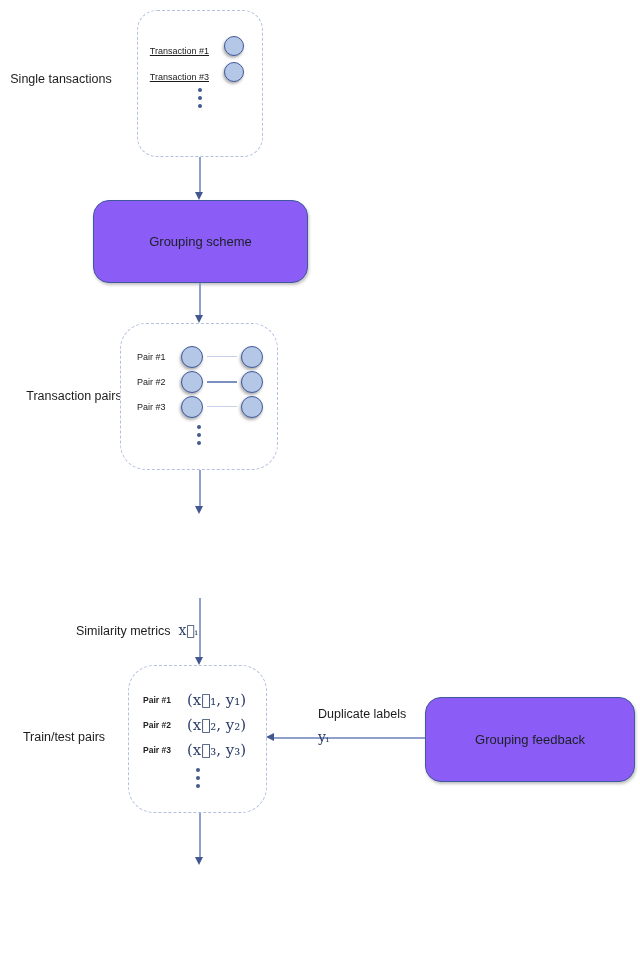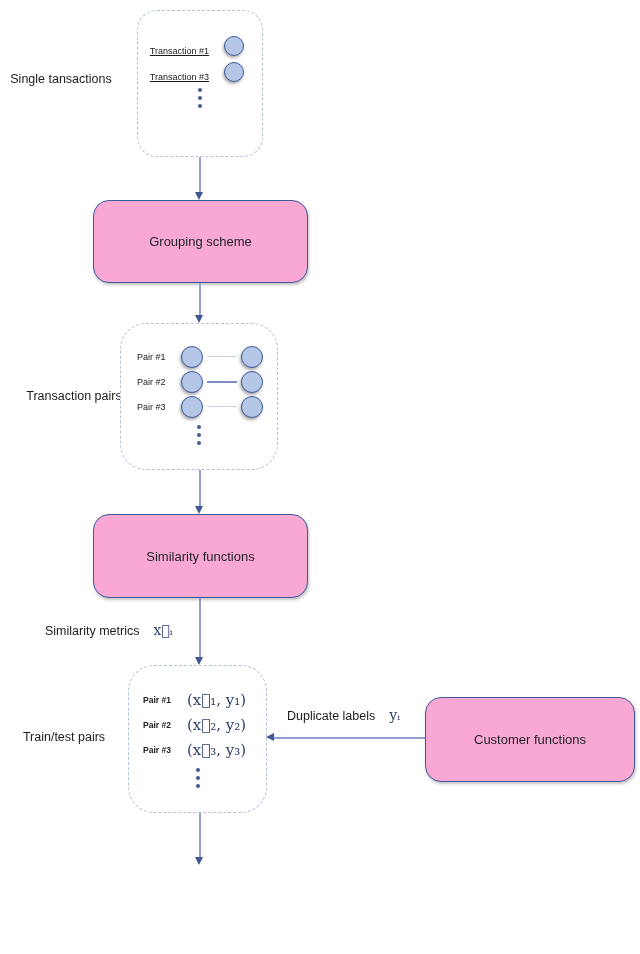--- a/index.html
+++ b/index.html
@@ -2,21 +2,21 @@
 <html><head>
 <meta charset="utf-8">
 <style>
   html,body{margin:0;padding:0;background:#ffffff;}
   .canvas{
     position:relative;width:640px;height:954px;background:#ffffff;overflow:hidden;
     font-family:"Liberation Sans",sans-serif;color:#1c1c1c;
   }
   
   .node{
-    position:absolute;background:#f9a8d4;border:1.6px solid #3f5a9b;border-radius:16px;
+    position:absolute;background:#8b5cf6;border:1.6px solid #3f5a9b;border-radius:16px;
     display:flex;align-items:center;justify-content:center;
     font-size:13px;color:#1b2026;box-shadow:1px 2px 3px rgba(120,120,120,.45);
     box-sizing:border-box;text-align:center;
   }
   .node.ellipse{border-radius:50%;}
   
   .dashed{
     position:absolute;border:1.5px dashed #b3c0e0;border-radius:24px;background:#ffffff;
     box-sizing:border-box;display:flex;flex-direction:column;
   }
@@ -33,21 +33,21 @@
   .pair-line{height:1px;background:#c6d0e8;flex:1;}
   .pair-line[data-strength="strong"]{height:2px;background:#7b8fc0;}
   .m-row{display:flex;align-items:center;height:25px;padding-left:14px;gap:4px;}
   .m-label{font-size:8.5px;font-weight:600;color:#222;width:40px;white-space:nowrap;flex:0 0 auto;}
   .math{font-family:"DejaVu Serif",serif;color:#2b3e68;}
   .m-row .math{font-size:15px;}
   .dots{display:flex;flex-direction:column;align-items:center;gap:4px;margin-top:6px;}
   .dots i{width:4px;height:4px;border-radius:50%;background:#44598f;}
   
   .side-label{position:absolute;font-size:12.5px;color:#1c1c1c;text-align:center;white-space:nowrap;}
-  .flow-label{position:absolute;font-size:12.5px;color:#1c1c1c;white-space:nowrap;display:flex;align-items:baseline;gap:14px;}
+  .flow-label{position:absolute;font-size:12.5px;color:#1c1c1c;white-space:nowrap;display:flex;align-items:baseline;gap:8px;margin-left:31px;}
   .flow-label .math{font-size:14px;}
   
   .vline{position:absolute;width:1.5px;background:#8fa0cc;}
   .hline{position:absolute;height:1.5px;background:#8fa0cc;}
   .head-down{position:absolute;width:0;height:0;border-left:4.5px solid transparent;border-right:4.5px solid transparent;border-top:8px solid #42578f;}
   .head-left{position:absolute;width:0;height:0;border-top:4.5px solid transparent;border-bottom:4.5px solid transparent;border-right:8px solid #42578f;}
 </style>
 </head>
 <body>
 
@@ -103,21 +103,20 @@
     <div class="dots">
         <i></i>
         <i></i>
         <i></i>
       </div>
   </div>
 
   <div class="vline" style="left:199px;top:470px;height:37px;"></div>
   <div class="head-down" style="left:195px;top:506px;"></div>
 
-  <div class="node" style="left:93px;top:514px;width:215px;height:84px;">Similarity functions</div>
 
   <div class="vline" style="left:199px;top:598px;height:60px;"></div>
   <div class="head-down" style="left:195px;top:657px;"></div>
   <div class="flow-label" style="left:45px;top:622px;">
     <span>Similarity metrics</span>
     <span class="math">x⃗ᵢ</span>
   </div>
 
   <div class="dashed" style="left:128px;top:665px;width:139px;height:148px;padding-top:21px;border-radius:26px;">
     <div class="m-row">
@@ -132,25 +131,25 @@
       <span class="m-label">Pair #3</span>
       <span class="math">(x⃗₃, y₃)</span>
     </div>
     <div class="dots">
         <i></i>
         <i></i>
         <i></i>
       </div>
   </div>
 
-  <div class="node" style="left:425px;top:697px;width:210px;height:85px;">Customer functions</div>
+  <div class="node" style="left:425px;top:697px;width:210px;height:85px;">Grouping feedback</div>
 
   <div class="hline" style="left:274px;top:737px;width:151px;"></div>
   <div class="head-left" style="left:266px;top:733px;"></div>
-  <div class="flow-label" style="left:287px;top:707px;">
+  <div class="flow-label" style="left:287px;top:707px;flex-direction:column;">
     <span>Duplicate labels</span>
     <span class="math">yᵢ</span>
   </div>
 
   <div class="vline" style="left:199px;top:813px;height:45px;"></div>
   <div class="head-down" style="left:195px;top:857px;"></div>
 
 
 </div>
 

